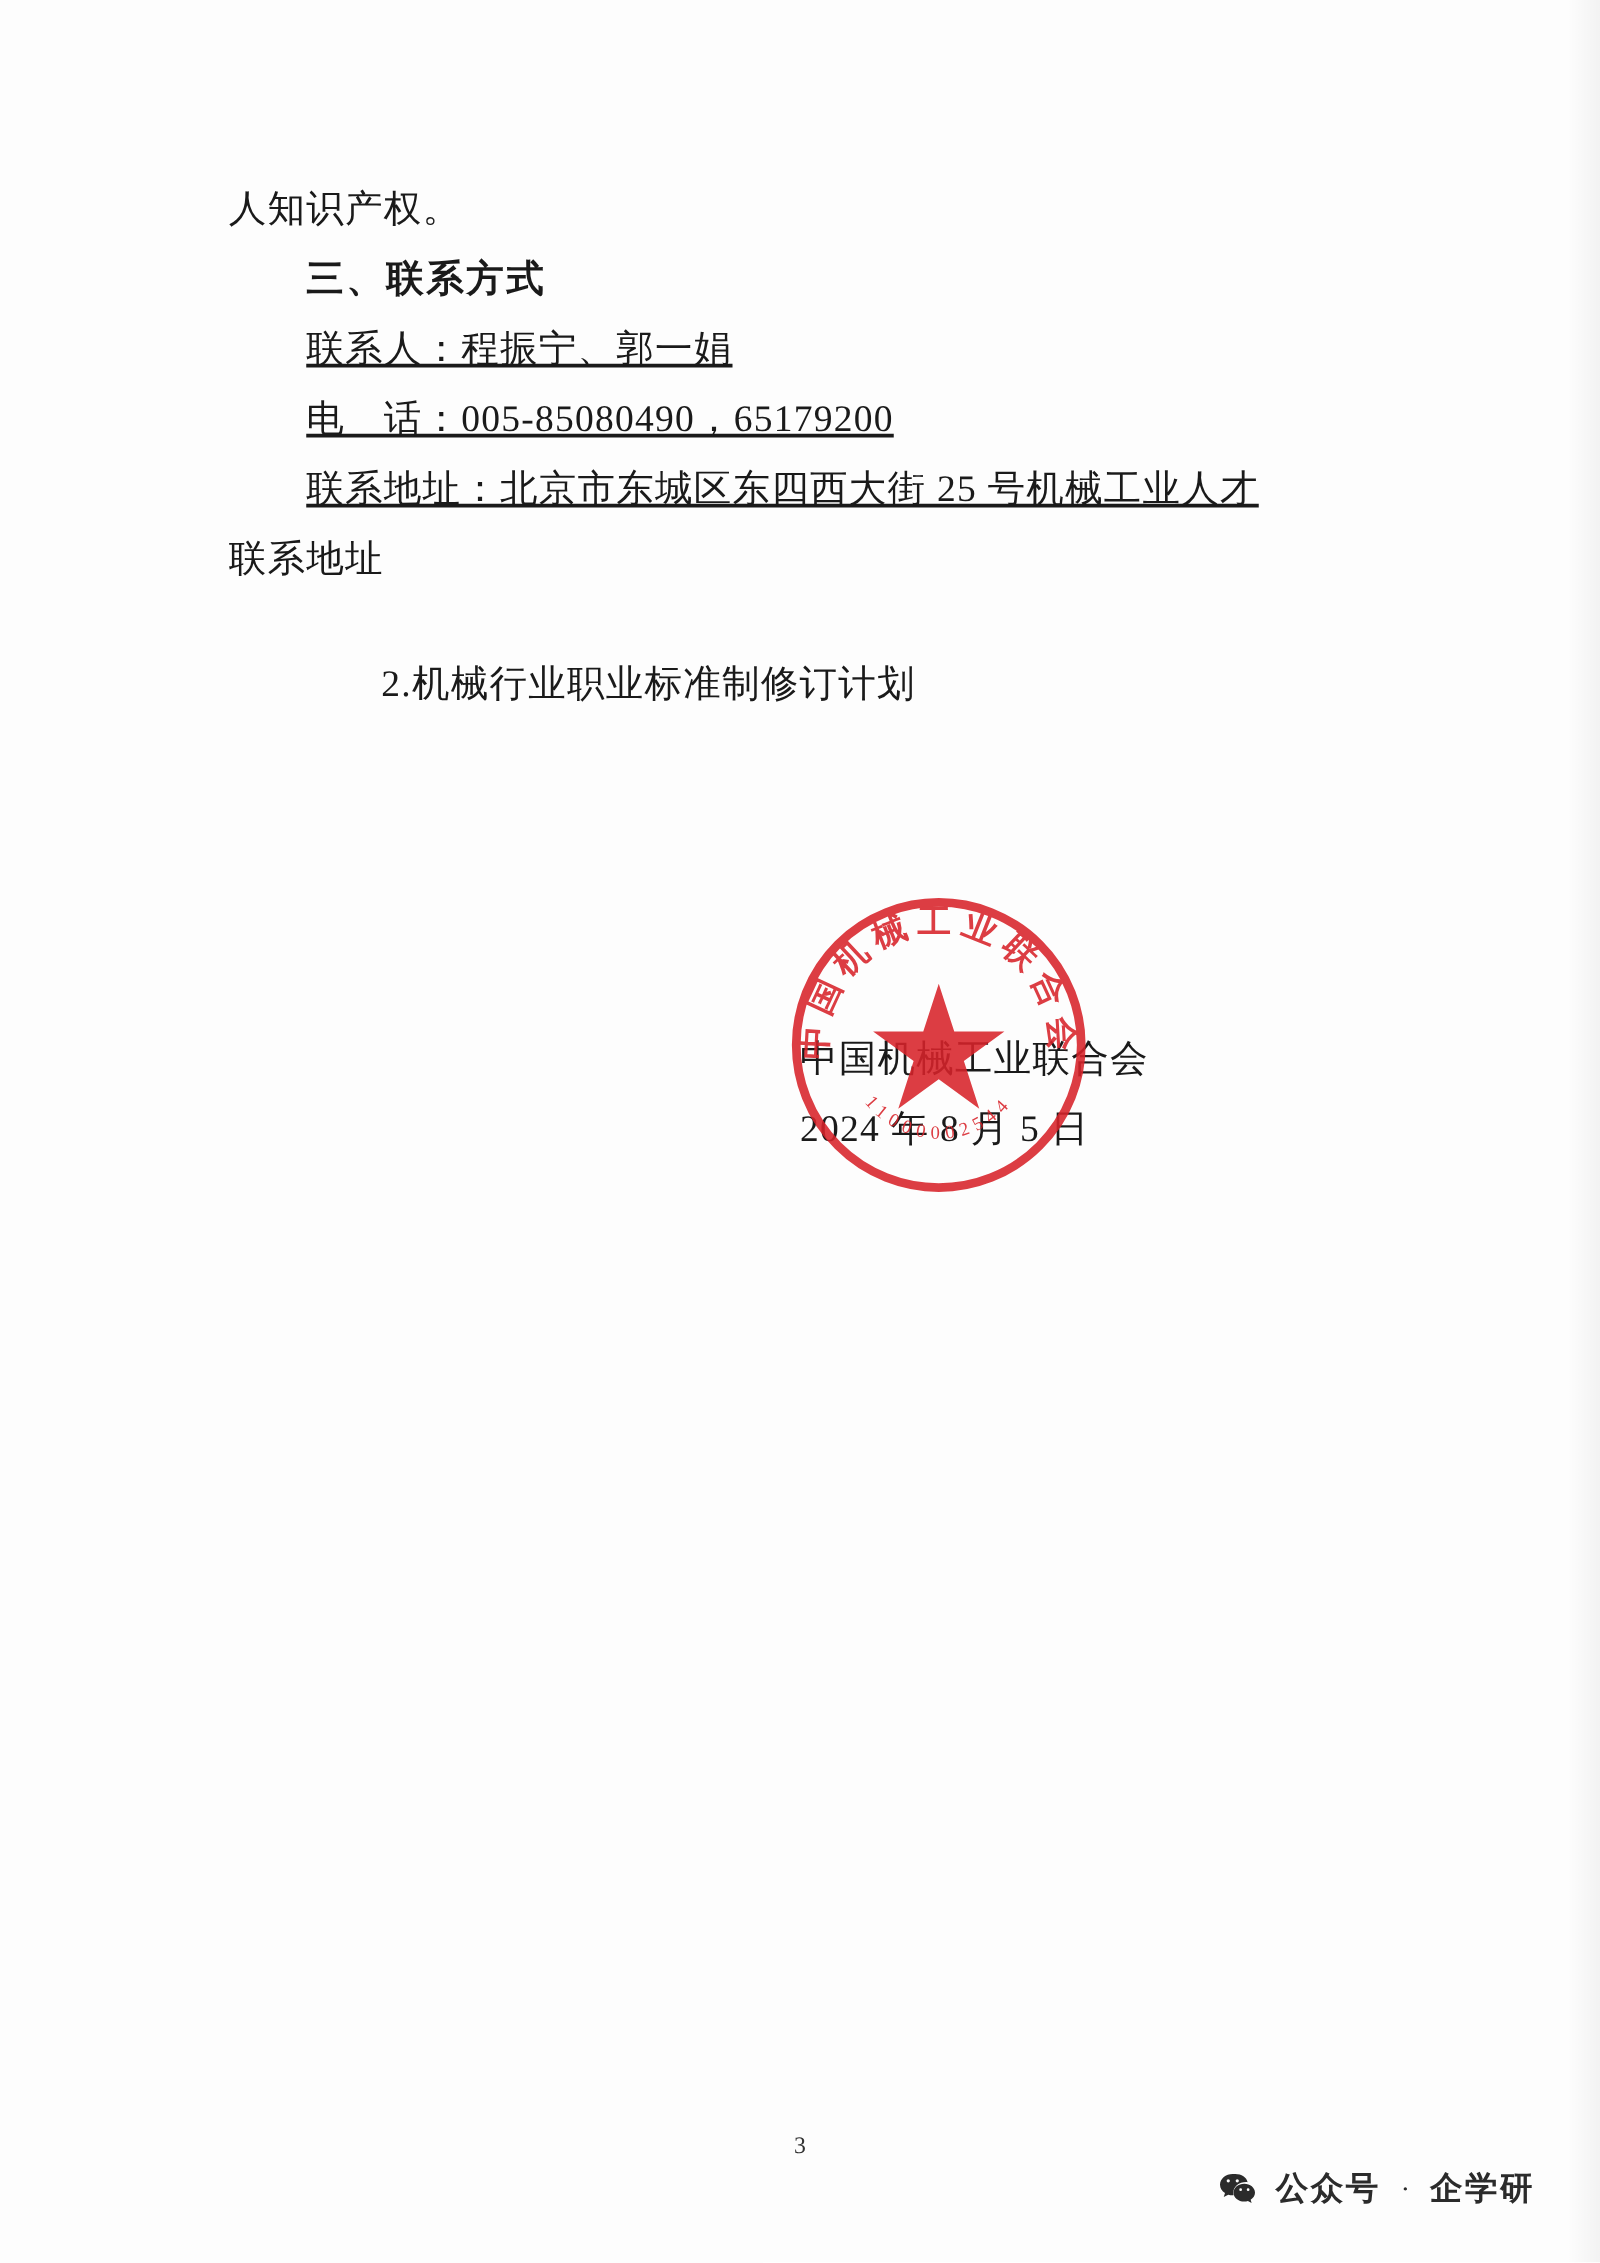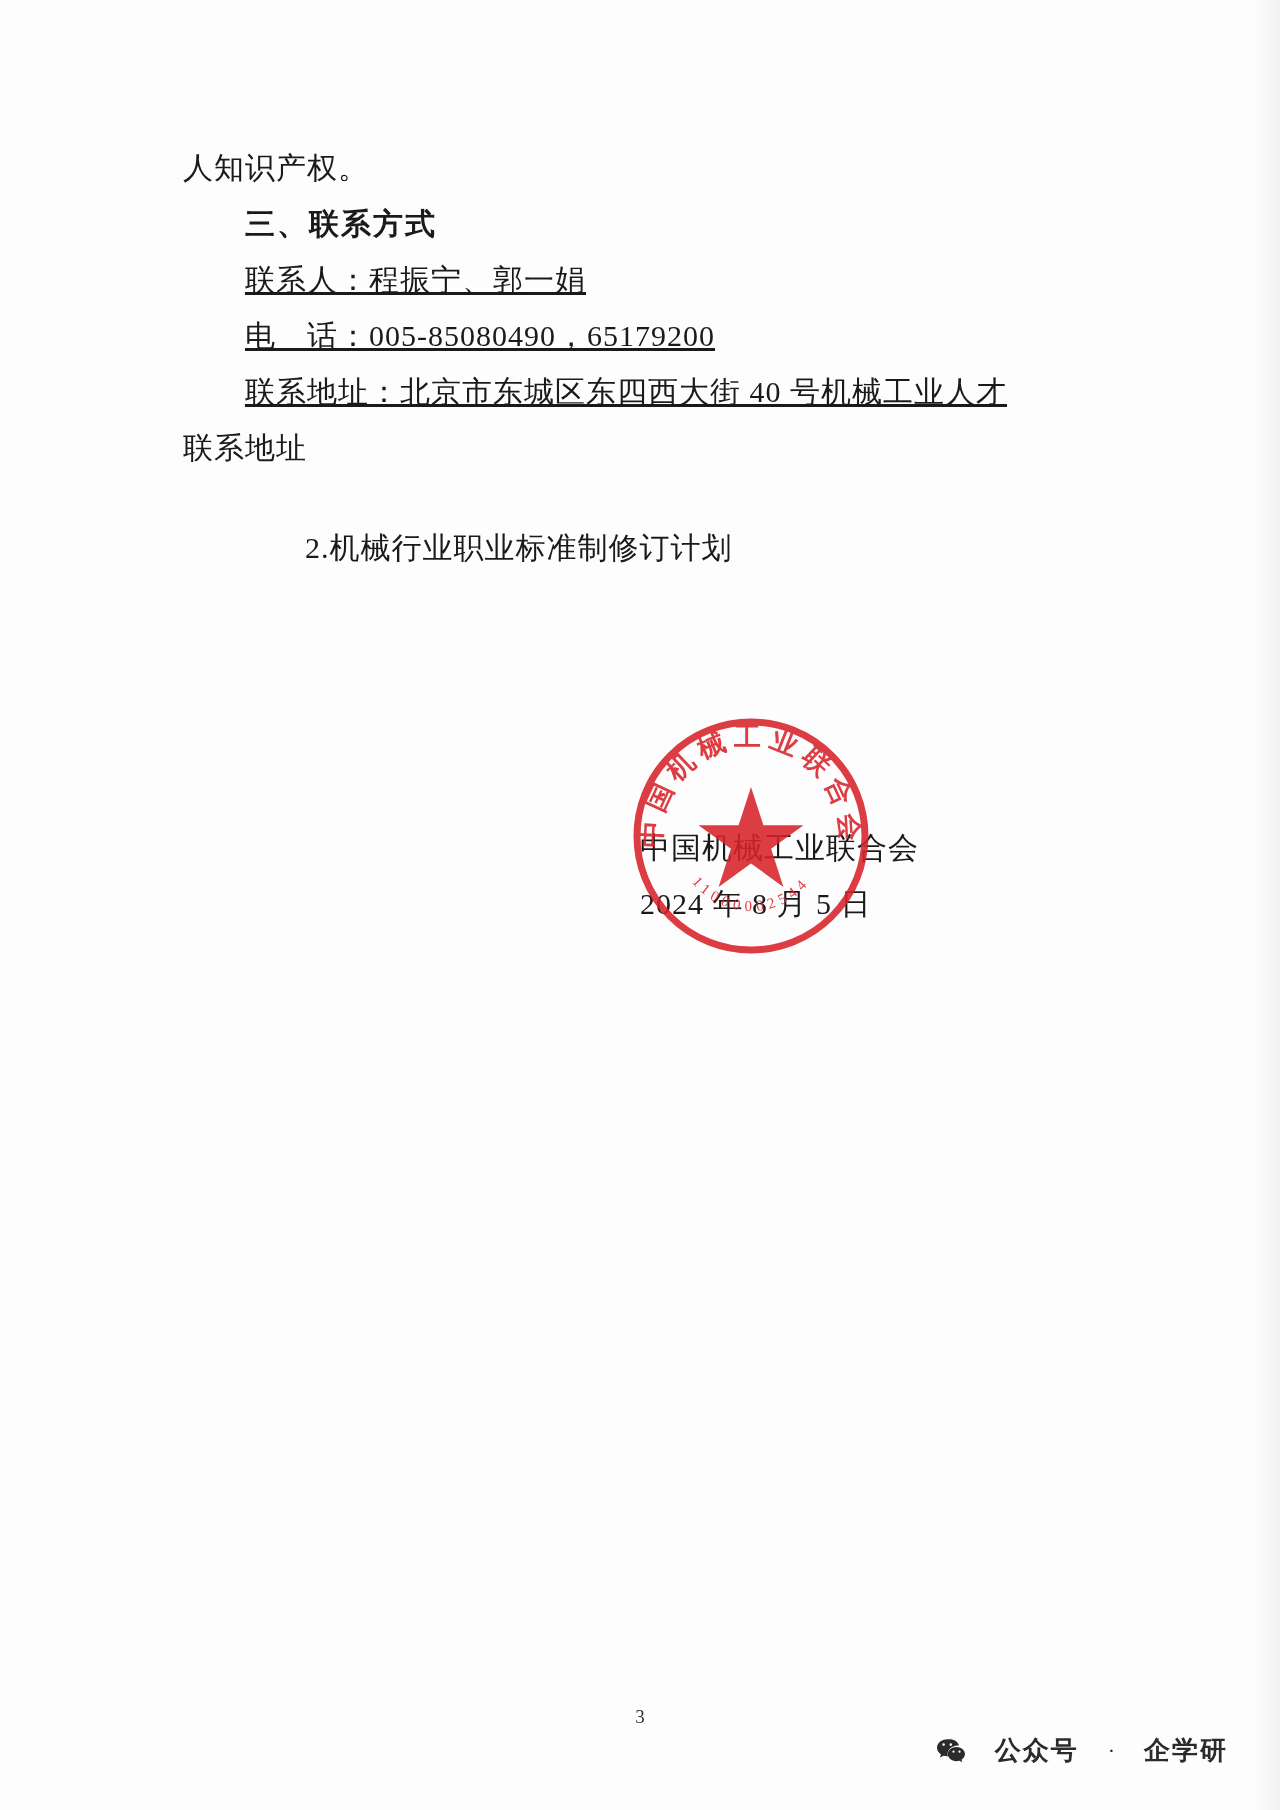--- a/index.html
+++ b/index.html
@@ -110,21 +110,21 @@
     font-family: "Liberation Serif", "DejaVu Serif", serif;
   }
 
   
   .watermark {
     position: absolute;
     right: 52px;
     bottom: 42px;
     display: flex;
     align-items: center;
-    gap: 27px;
+    gap: 14px;
     color: #2b2b2b;
   }
   .wm-icon {
     width: 34px;
     height: 34px;
     display: inline-block;
   }
   .wm-text {
     font-size: 26px;
     letter-spacing: 2px;
@@ -150,21 +150,21 @@
   <div class="body-area">
 
     <div class="line">人知识产权。</div>
 
     <div class="heading">三、联系方式</div>
 
     <div class="line indent">联系人：程振宁、郭一娟</div>
 
     <div class="line indent">电　话：005-85080490，65179200</div>
 
-    <div class="line indent">联系地址：北京市东城区东四西大街 40 号机械工业人才</div>
+    <div class="line indent">联系地址：北京市东城区东四西大街 25 号机械工业人才</div>
 
     <div class="line">联系地址</div>
 
     <div class="gap-md"></div>
 
 
     <div class="line indent2">2.机械行业职业标准制修订计划</div>
 
   </div>
 

